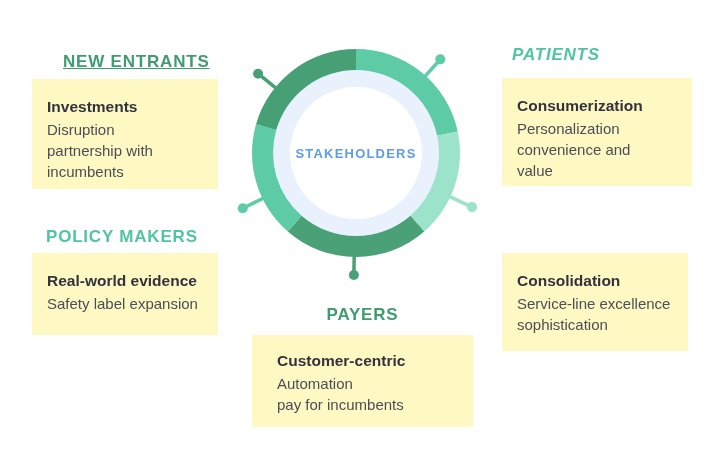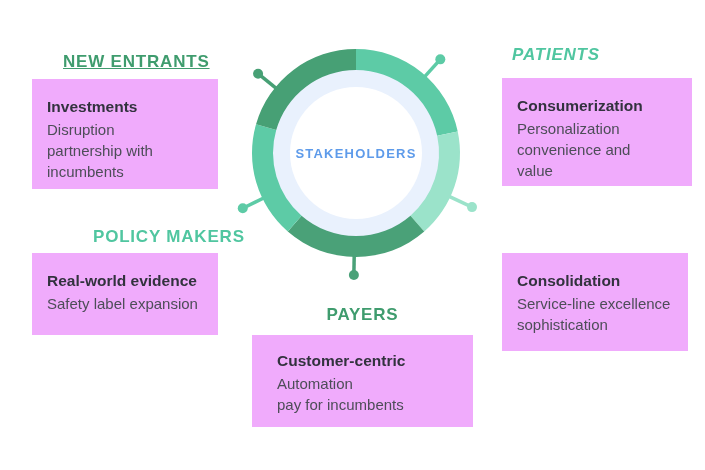--- a/index.html
+++ b/index.html
@@ -18,21 +18,21 @@
     white-space: nowrap;
   }
   .h-new-entrants  { left: 63px;  top: 52px; text-decoration: underline;  }
   .h-patients      { left: 512px; top: 45px; font-style: italic;  }
   .h-policy-makers { left: 46px;  top: 227px; }
   .h-providers     { left: 512px; top: 230px; }
   .h-payers        { left: 252px; top: 305px; width: 221px; text-align: center; }
 
   .card {
     position: absolute;
-    background: #f0abfc;
+    background: #fef9c3;
     padding: 17px 15px;
   }
   .c-new-entrants  { left: 32px;  top: 79px;  width: 186px; height: 110px; }
   .c-patients      { left: 502px; top: 78px;  width: 190px; height: 108px; }
   .c-policy-makers { left: 32px;  top: 253px; width: 186px; height: 82px;  }
   .c-providers     { left: 502px; top: 253px; width: 186px; height: 98px;  }
   .c-payers        { left: 252px; top: 335px; width: 221px; height: 92px; padding: 15px 25px; }
 
   .card-title {
     font-size: 15.5px;
@@ -98,21 +98,21 @@
   </section>
 
   <h2 class="group-heading h-patients" style="color: rgb(80, 198, 160);">PATIENTS</h2>
   <section class="card c-patients">
     <div class="card-title">Consumerization</div>
     <div class="card-body">Personalization
 convenience and
 value</div>
   </section>
 
-  <h2 class="group-heading h-policy-makers" style="color: rgb(80, 198, 160); margin-left: 47px;">POLICY MAKERS</h2>
+  <h2 class="group-heading h-policy-makers" style="color: rgb(80, 198, 160);">POLICY MAKERS</h2>
   <section class="card c-policy-makers">
     <div class="card-title">Real-world evidence</div>
     <div class="card-body">Safety label expansion</div>
   </section>
 
   <section class="card c-providers">
     <div class="card-title">Consolidation</div>
     <div class="card-body">Service-line excellence
 sophistication</div>
   </section>

